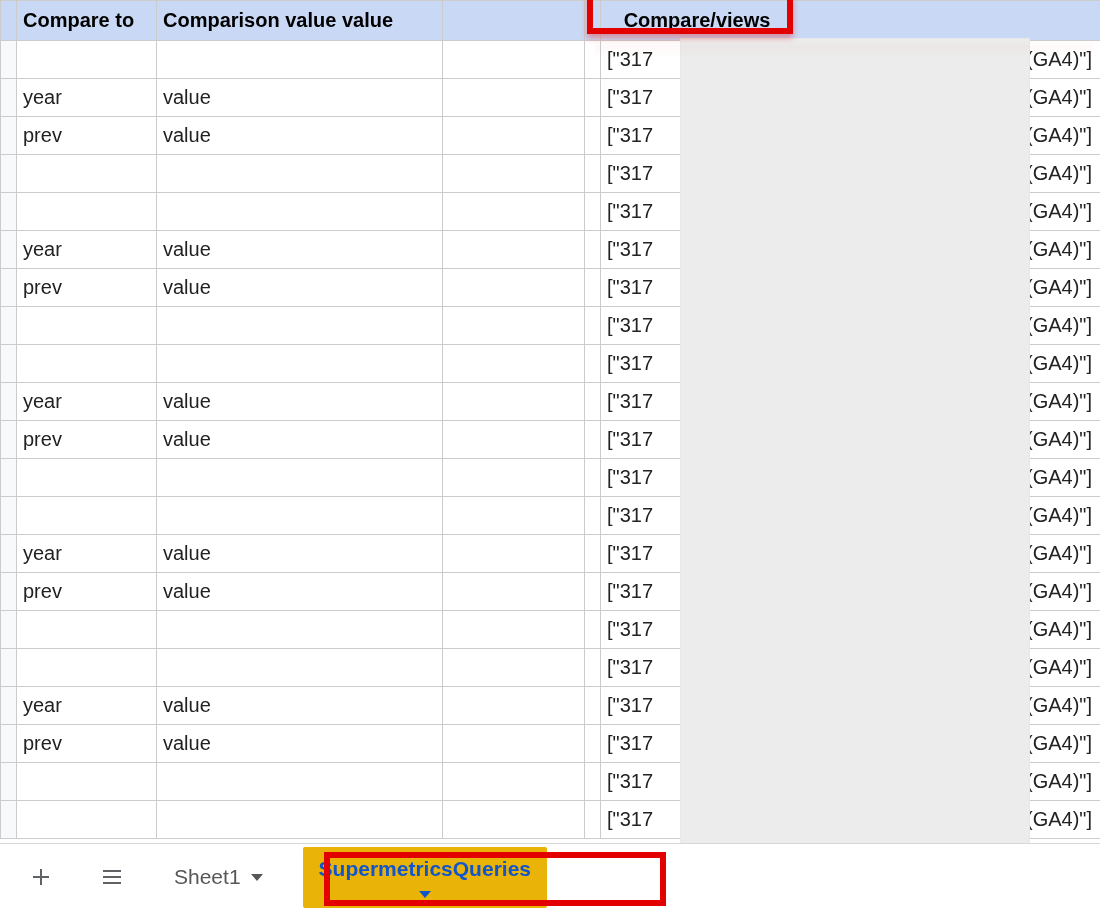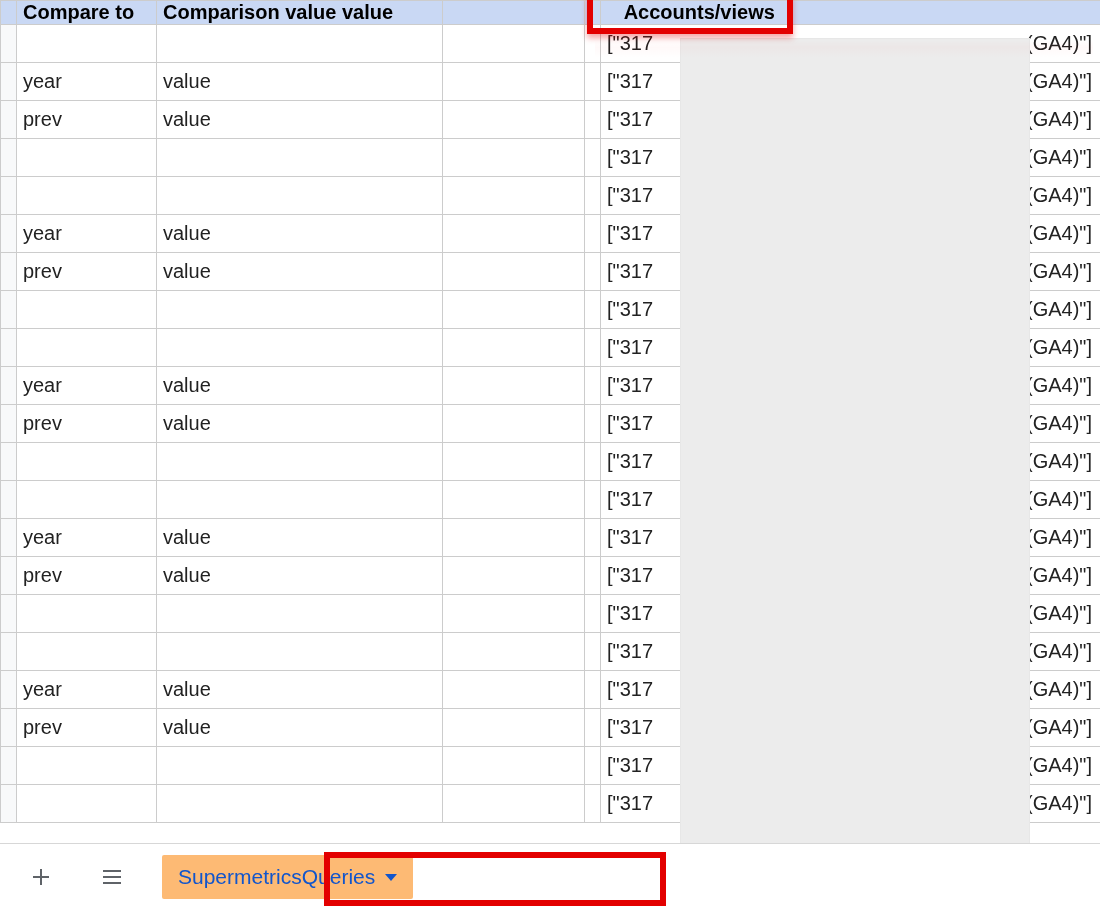--- a/index.html
+++ b/index.html
@@ -30,21 +30,21 @@
     overflow: hidden;
     white-space: nowrap;
     text-align: left;
     vertical-align: middle;
     font-weight: normal;
   }
   table.grid th {
     background: #c9d8f4;
     font-weight: bold;
     color: #000;
-    height: 24px;
+    height: 40px;
   }
   col.c0 { width: 16px; }
   col.c1 { width: 140px; }
   col.c2 { width: 286px; }
   col.c3 { width: 142px; }
   col.c4 { width: 16px; }
   col.c5 { width: 500px; }
   td.stub, th.stub {
     background: inherit;
     padding: 0;
@@ -107,25 +107,26 @@
     padding: 6px 10px;
   }
   .tab-btn svg { display:block; }
   .sheet-tab {
     color: #575757;
     display: flex; align-items:center; gap:10px;
     padding: 8px 12px;
     cursor: pointer;
   }
   .sheet-tab.active {
-    background: #fdba74;
+    background: #eab308;
     color: #1155cc;
-    font-weight: normal;
+    font-weight: bold;
     border-radius: 2px;
     padding: 10px 16px;
+    flex-direction: column;
   }
   .caret {
     width: 0; height: 0;
     border-left: 6px solid transparent;
     border-right: 6px solid transparent;
     border-top: 7px solid currentColor;
     display: inline-block;
   }
 </style>
 </head>
@@ -143,21 +144,21 @@
         <col class="c5">
     </colgroup>
     <thead>
       <tr>
         <th class="stub"></th>
         <th>Compare to</th>
         <th>Comparison value value</th>
         <th class="stub"></th>
         <th class="stub"></th>
         <th>
-          &nbsp;&nbsp;&nbsp;<span>Accounts/views</span>
+          &nbsp;&nbsp;&nbsp;<span>Compare/views</span>
         </th>
       </tr>
     </thead>
     <tbody id="grid-body">
         <tr>
           <td class="stub rowheader-stub"></td>
           <td></td>
           <td></td>
           <td></td>
           <td class="stub"></td>
@@ -334,20 +335,24 @@
   <div class="tab-btn" title="">
     <svg width="22" height="22" viewBox="0 0 22 22">
         <path d="M10 3h2v16h-2z M3 10h16v2H3z" fill="#5f6368"></path>
       </svg>
   </div>
   <div class="tab-btn">
     <svg width="24" height="24" viewBox="0 0 24 24">
         <path d="M3 5h18v2H3zM3 11h18v2H3zM3 17h18v2H3z" fill="#5f6368"></path>
       </svg>
   </div>
+  <div class="sheet-tab">
+    <span>Sheet1</span>
+    <span class="caret"></span>
+  </div>
   <div class="sheet-tab active">
     <span>SupermetricsQueries</span>
     <span class="caret"></span>
   </div>
 </div>
 
 <div class="highlight-box hl-header"></div>
 <div class="highlight-box hl-tab"></div>
 
 </body></html>

